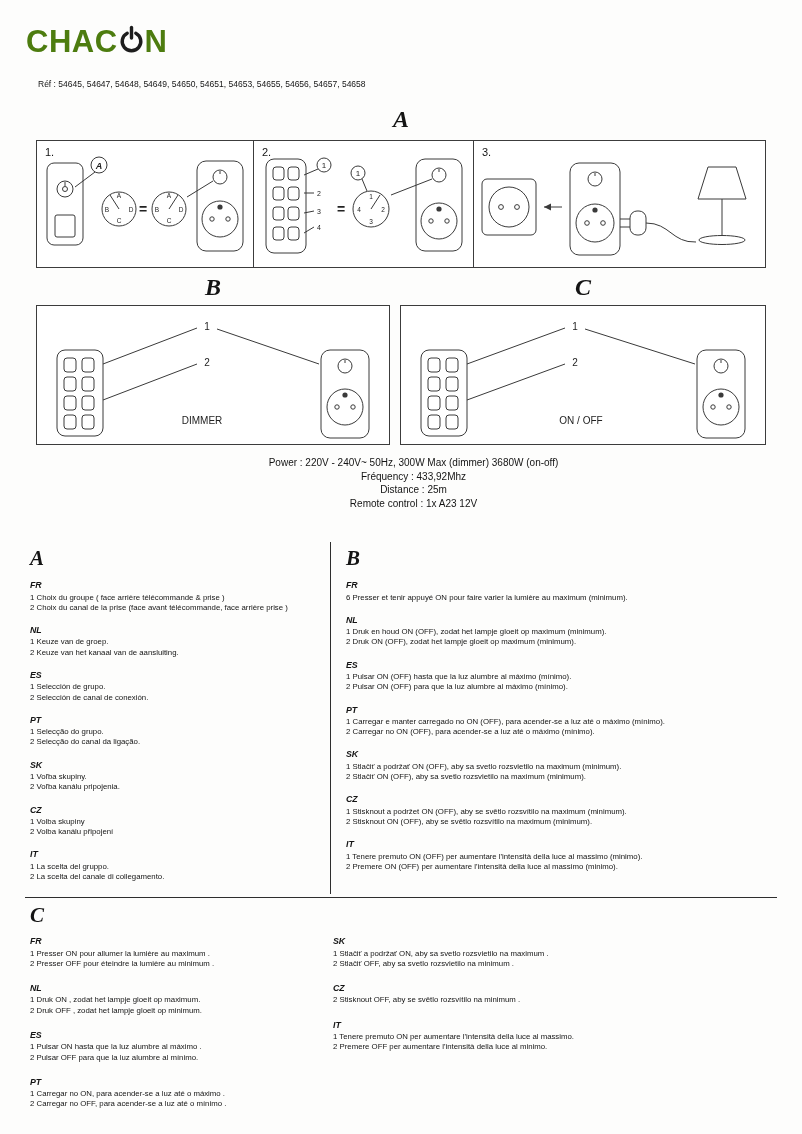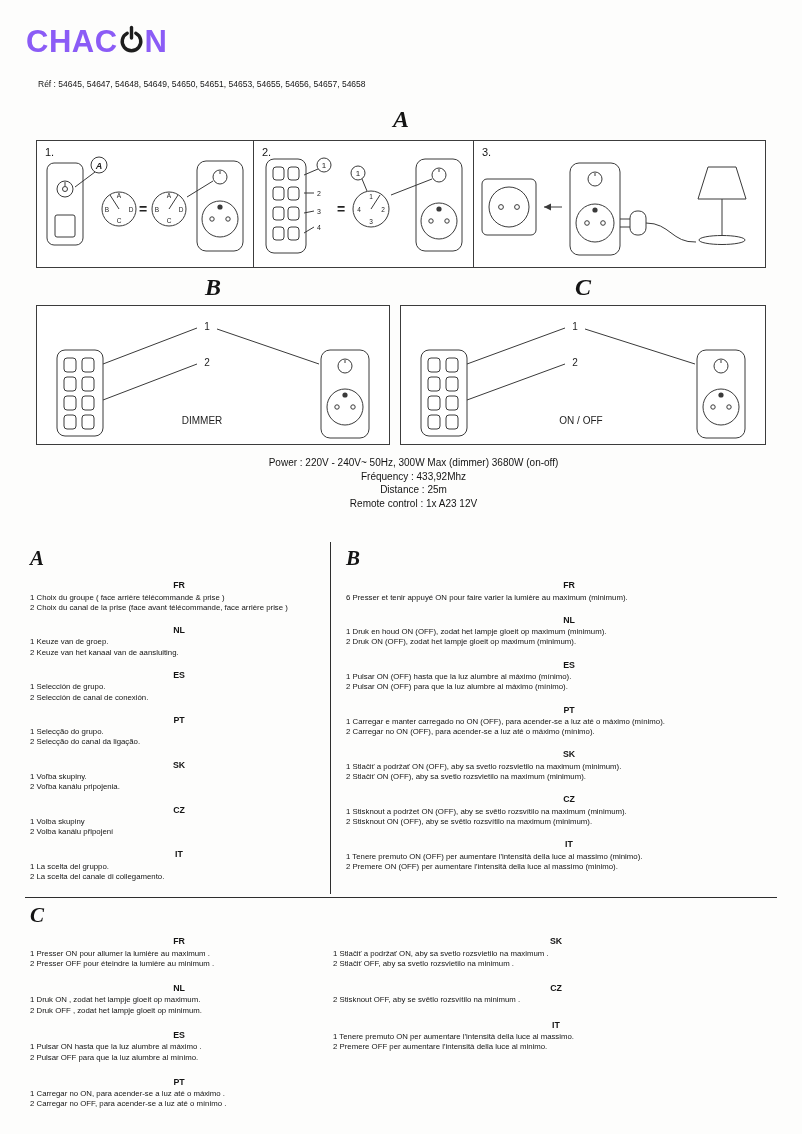--- a/index.html
+++ b/index.html
@@ -1,38 +1,38 @@
 <!DOCTYPE html>
 <html><head>
 <meta charset="utf-8">
 <style>
   * { margin:0; padding:0; box-sizing:border-box; }
   html,body { background:#9a9a9a; }
   .page { position:relative; width:802px; height:1134px; margin:0 auto; background:#fdfdfc;
           font-family:"Liberation Sans", sans-serif; color:#141414; overflow:hidden; }
   .abs { position:absolute; }
   .logo { left:26px; top:24px; font-family:"Liberation Sans", sans-serif; font-weight:700;
-          font-size:31px; letter-spacing:.5px; color:#8b5cf6; }
+          font-size:31px; letter-spacing:.5px; color:#4d7c0f; }
   .logo svg { vertical-align:-4px; margin:0 1px; }
   .ref { left:38px; top:79px; font-size:8.5px; }
   .sec-letter { font-family:"Liberation Serif", serif; font-style:italic; font-weight:700;
                 font-size:24px; text-align:center; }
   .box { border:1px solid #3c3c3c; background:#fff; }
   .boxa { left:36px; top:140px; width:730px; height:128px; display:flex; }
   .panel { position:relative; height:100%; }
   .panel + .panel { border-left:1px solid #3c3c3c; }
   .panel-label { position:absolute; left:8px; top:5px; font-size:11px; }
   .panel svg { position:absolute; left:0; bottom:0; }
   .specs { left:0; top:456px; width:802px; text-align:center; font-size:10px; line-height:13.5px;padding-left:25px; }
   .col-head { font-family:"Liberation Serif", serif; font-style:italic; font-weight:700; font-size:21px; }
   .vdiv { width:0; border-left:1px solid #2e2e2e; }
   .hdiv { height:0; border-top:1px solid #2e2e2e; }
   .lang-block { margin-bottom:12px; }
   .lang-block-c { margin-bottom:14px; }
-  .lang-code { font-weight:700; font-size:8.8px; margin-bottom:2.5px;text-align:center; }
+  .lang-code { font-style:italic; font-weight:700; font-size:8.8px; margin-bottom:2.5px; }
   .lang-line { font-size:7.8px; line-height:10.2px; white-space:nowrap; }
   svg text { font-family:"Liberation Sans", sans-serif; fill:#222; }
   .ln { stroke:#3a3a3a; stroke-width:1; fill:none; }
 </style>
 </head>
 <body>
 
 <div class="page">
 
   <div class="abs logo">

